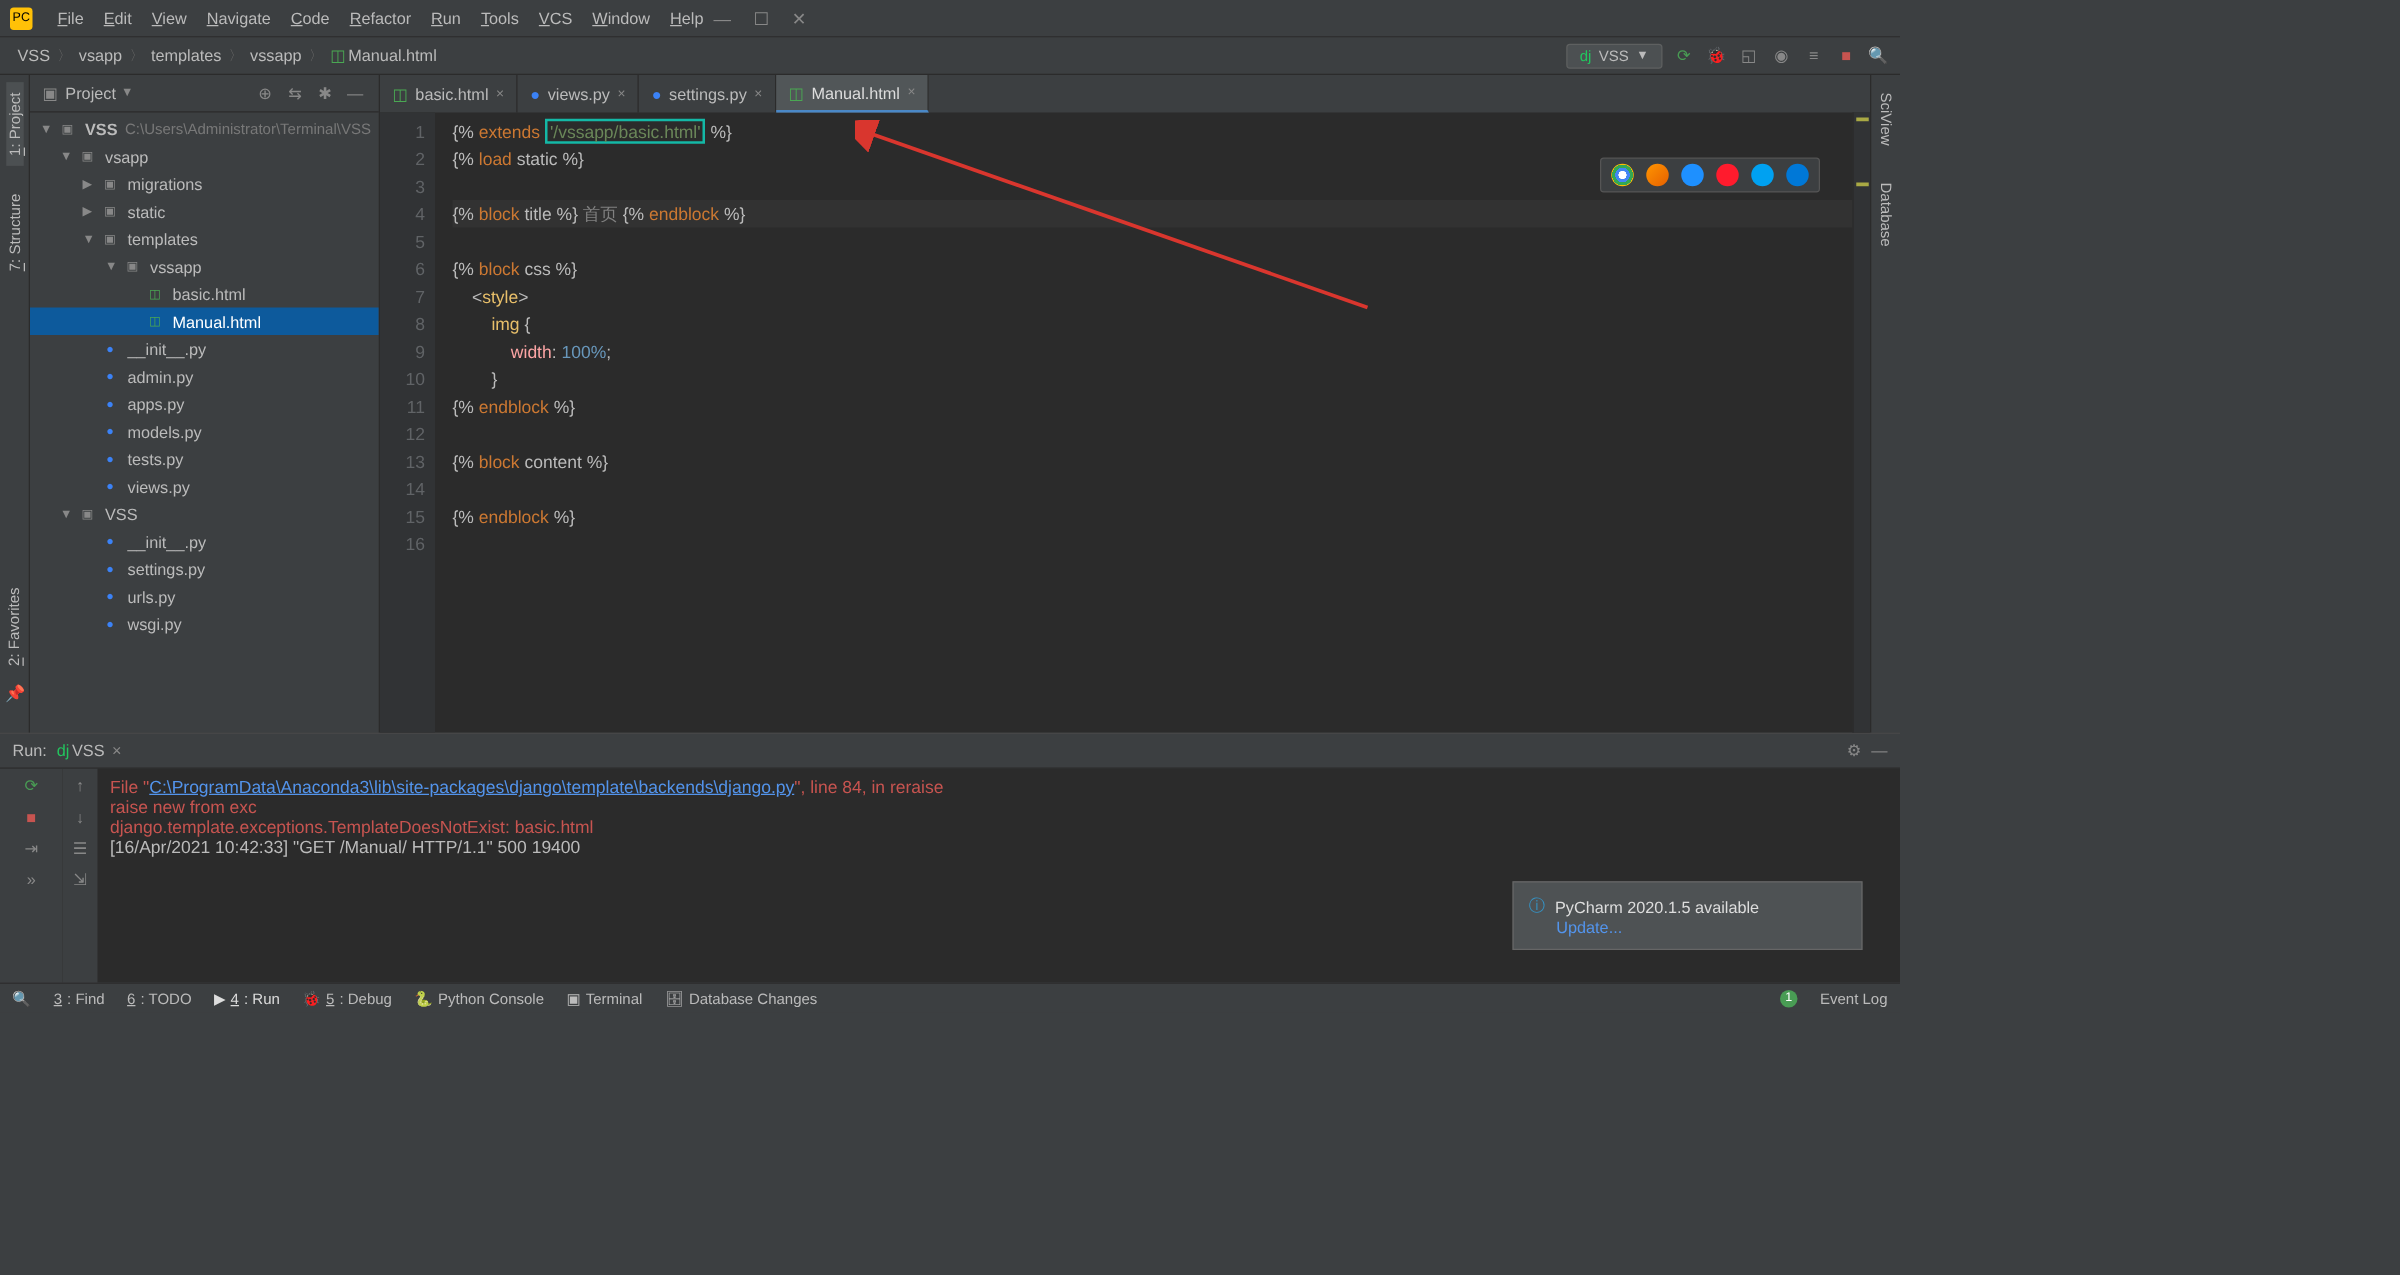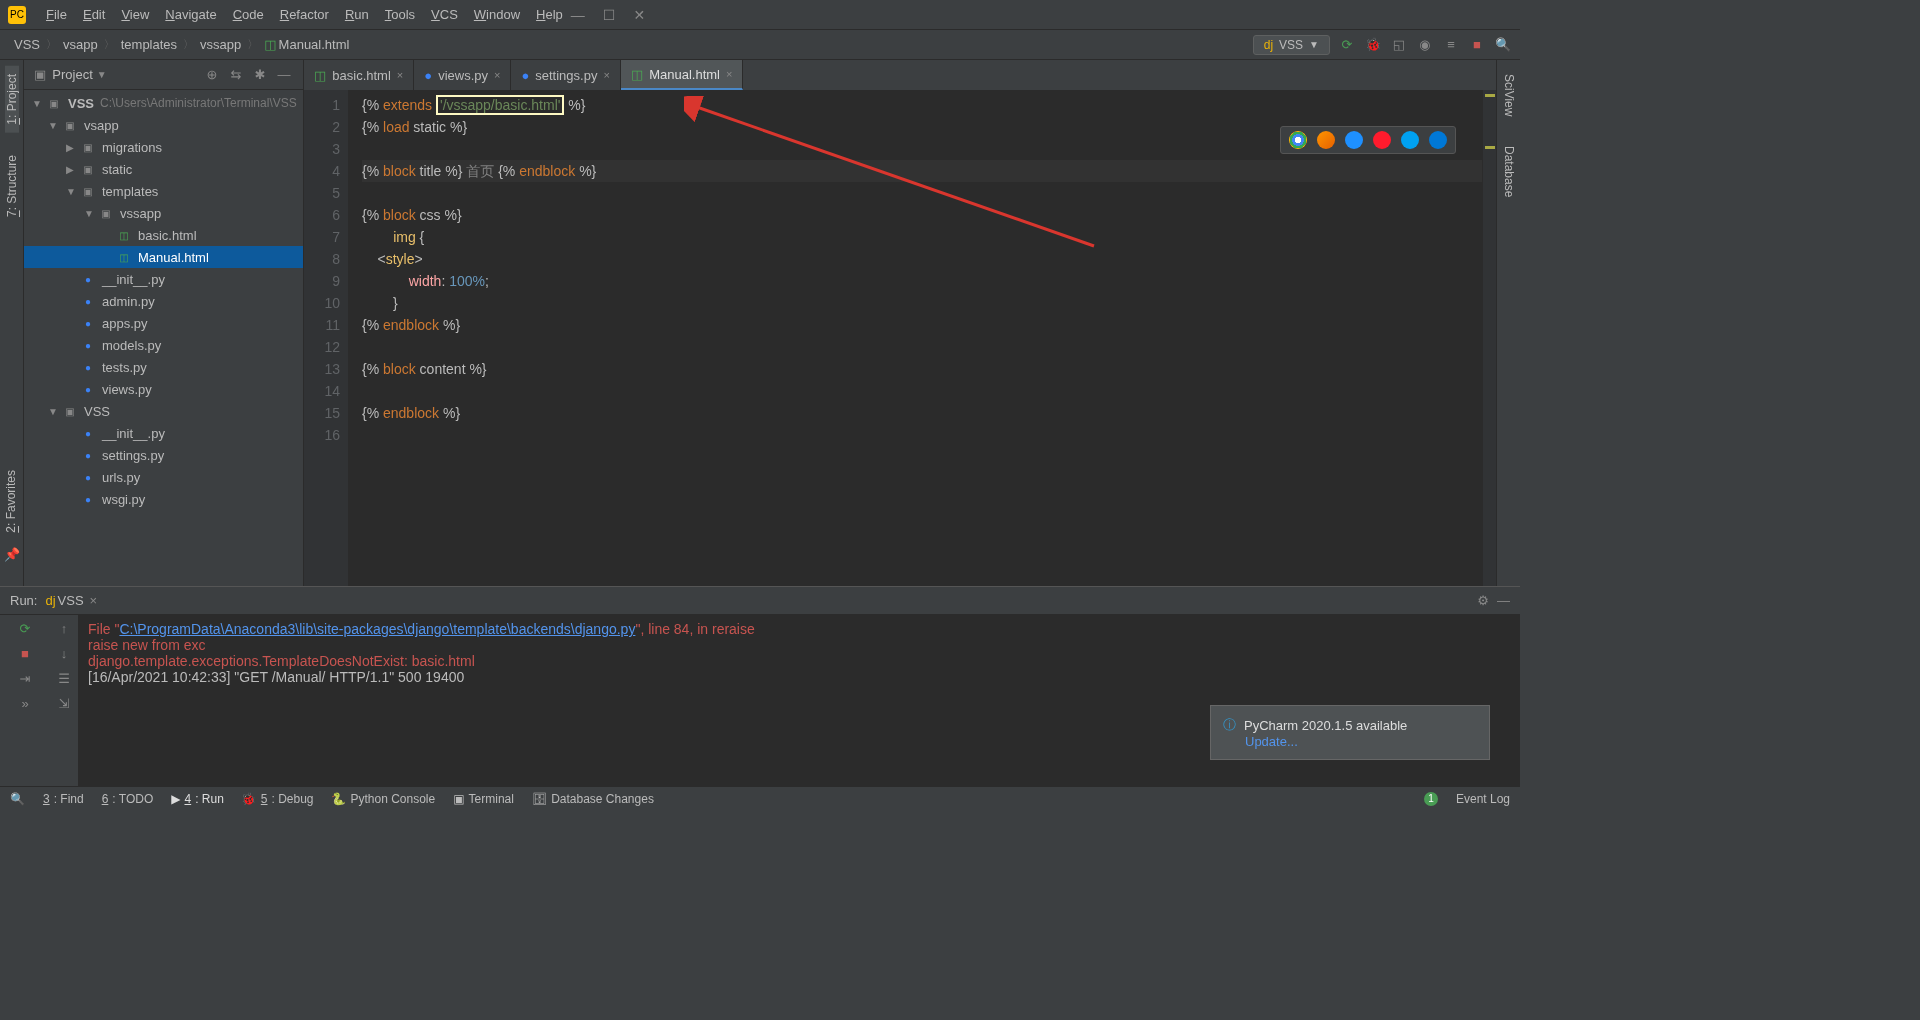--- a/index.html
+++ b/index.html
@@ -29,34 +29,34 @@
 .panel-header .tool-icon { width:18px; height:18px; display:flex; align-items:center; justify-content:center; cursor:pointer; color:#888;}
 .tree { flex:1; overflow:hidden; padding-top:2px;}
 .tree-row { height:22px; display:flex; align-items:center; padding-left:8px; cursor:pointer; font-size:13px;}
 .tree-row.selected { background:#0d5a9c; color:#fff;}
 .indent-1 { padding-left:24px;} .indent-2 { padding-left:42px;} .indent-3 { padding-left:60px;} .indent-4 { padding-left:78px;}
 .tree-arrow { width:14px; color:#888; font-size:10px; display:inline-block;}
 .tree-icon { width:16px; height:14px; margin-right:6px; display:inline-flex; align-items:center; justify-content:center; font-size:10px;}
 .folder-icon { color:#888;}
 .py-icon { color:#3b82f6;}
 .html-icon { color:#4aa853;}
-.dj-icon{color:#eab308;}
+.dj-icon{color:#22c55e;}
 .editor-area { flex:1; display:flex; flex-direction:column; background:#2b2b2b;}
 .tabs { height:30px; display:flex; align-items:center; background:#3c3f41;}
 .tab { height:30px; display:flex; align-items:center; padding:0 10px; gap:6px; cursor:pointer; font-size:13px; color:#bbb; border-right:1px solid #2b2b2b;}
 .tab.active { background:#515658; color:#ddd; border-bottom:2px solid #4a88c7;}
 .tab .close { color:#888; font-size:11px;}
 .editor { flex:1; display:flex; position:relative; font-family:"JetBrains Mono",Consolas,monospace; font-size:14px;}
 .gutter { width:44px; background:#313335; text-align:right; padding-right:8px; color:#606366; padding-top:4px;}
 .gutter div { height:22px; line-height:22px;}
 .code { flex:1; padding-left:14px; padding-top:4px; position:relative;}
 .code-line { height:22px; line-height:22px; white-space:pre;}
 .code-line.current { background:#323232;}
 .kw { color:#cc7832;} .str { color:#6a8759;} .tag { color:#e8bf6a;} .num { color:#6897bb;} .attr { color:#fca5a5;} .cmt{color:#808080;}
-.highlight-box { border:2px solid #fef9c3; padding:0 2px;}
+.highlight-box { border:2px solid #14b8a6; padding:0 2px;}
 .red-arrow { position:absolute; pointer-events:none;}
 .browser-icons { position:absolute; right:26px; top:36px; background:#3c3f41; border:1px solid #555; border-radius:3px; padding:4px 8px; display:flex; gap:10px;}
 .browser-icons span{width:18px;height:18px;border-radius:50%;display:inline-block;}
 .mini-strip{width:14px;background:#313335;border-left:1px solid #2b2b2b;position:relative;}
 .mini-warn{position:absolute;left:2px;width:10px;height:3px;background:#a9a944;}
 .run-panel { height:200px; background:#2b2b2b; border-top:1px solid #555; display:flex; flex-direction:column;}
 .run-header { height:28px; background:#3c3f41; display:flex; align-items:center; padding:0 10px; gap:8px; font-size:13px; border-bottom:1px solid #2b2b2b;}
 .run-header .spacer{flex:1;}
 .run-body { flex:1; display:flex;}
 .run-gutter { width:50px; background:#3c3f41; display:flex; flex-direction:column; align-items:center; padding-top:6px; gap:10px;}
@@ -316,22 +316,22 @@
               </marker>
             </defs>
           <line x1="410" y1="150" x2="10" y2="10" stroke="#d9362e" stroke-width="3" marker-end="url(#ah)"></line>
         </svg>
       <div class="code-line">{% <span class="kw">extends</span> <span class="highlight-box str">'/vssapp/basic.html'</span> %}</div>
           <div class="code-line">{% <span class="kw">load</span> static %}</div>
           <div class="code-line"></div>
           <div class="code-line current">{% <span class="kw">block</span> title %} <span class="cmt">首页</span> {% <span class="kw">endblock</span> %}</div>
           <div class="code-line"></div>
           <div class="code-line">{% <span class="kw">block</span> css %}</div>
+          <div class="code-line">    &lt;<span class="tag">style</span>&gt;</div>
           <div class="code-line">        <span class="tag">img</span> {</div>
-          <div class="code-line">    &lt;<span class="tag">style</span>&gt;</div>
           <div class="code-line">            <span class="attr">width</span>: <span class="num">100%</span>;</div>
           <div class="code-line">        }</div>
           <div class="code-line">{% <span class="kw">endblock</span> %}</div>
           <div class="code-line"></div>
           <div class="code-line">{% <span class="kw">block</span> content %}</div>
           <div class="code-line"></div>
           <div class="code-line">{% <span class="kw">endblock</span> %}</div>
         </div>
       <div class="mini-strip">
         <div class="mini-warn" style="top:4px;"></div>

